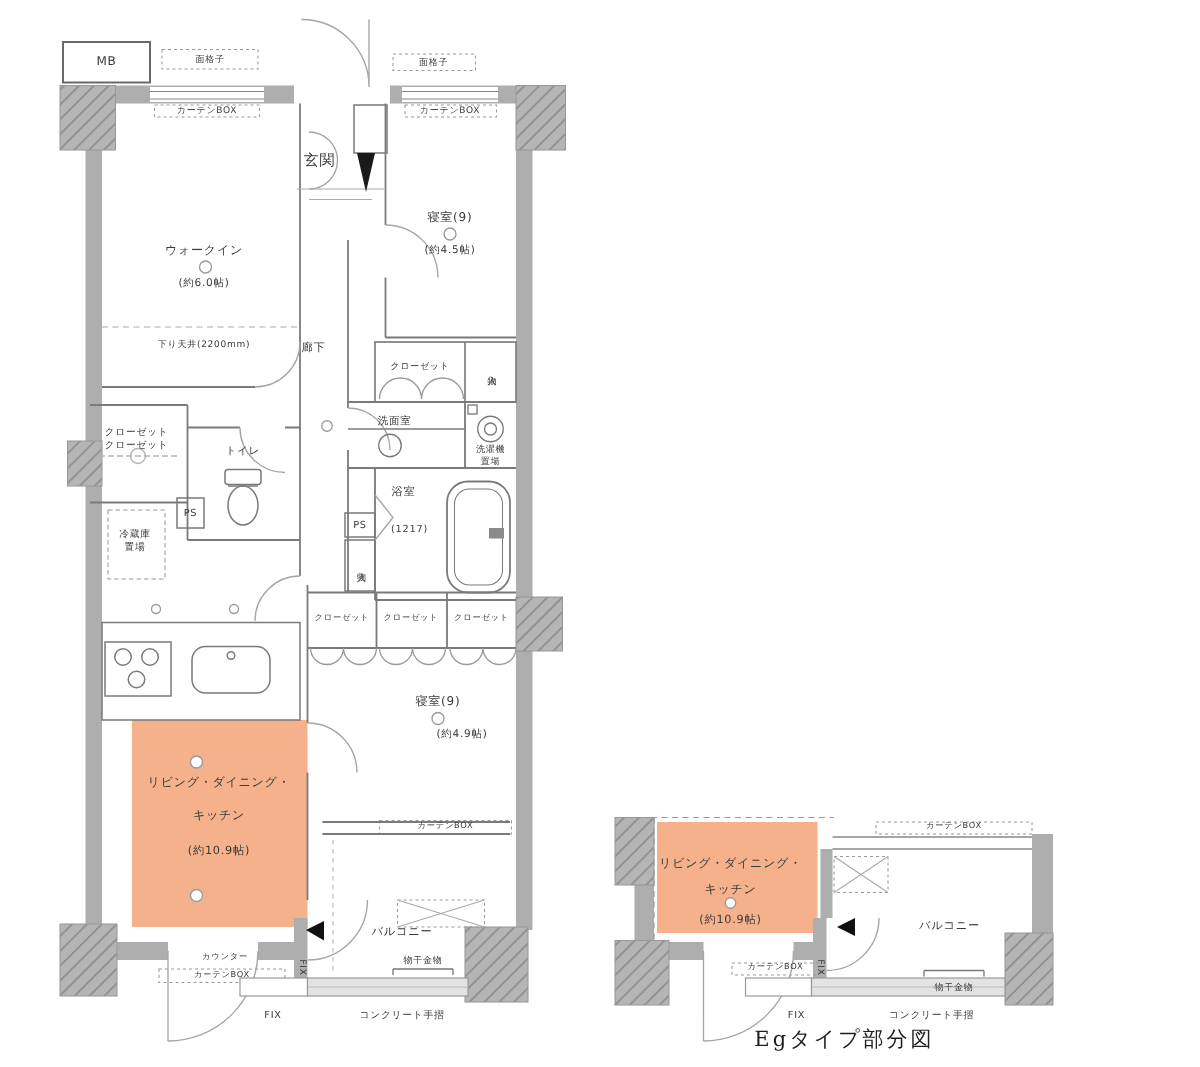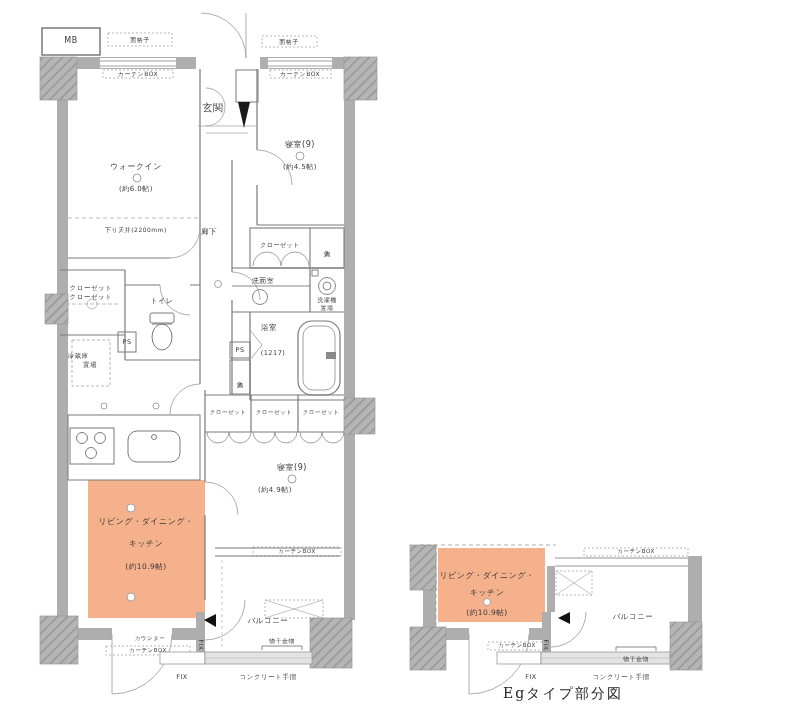--- a/index.html
+++ b/index.html
@@ -264,29 +264,29 @@
   <div class="lbl" style="left:269px;top:328px;font-size:7.5px">浴室</div>
   <div class="lbl" style="left:273px;top:353px;font-size:6.5px">(1217)</div>
 
   <div class="lbl" style="left:162px;top:301px;font-size:7px">トイレ</div>
   <div class="lbl" style="left:127px;top:342px;font-size:6.5px">PS</div>
   <div class="lbl" style="left:240px;top:350px;font-size:6.5px">PS</div>
   <div class="lbl v" style="left:240px;top:377px;font-size:6px">物入</div>
 
   <div class="lbl" style="left:91px;top:288px;font-size:6.5px">クローゼット</div>
   <div class="lbl" style="left:91px;top:297px;font-size:6.5px">クローゼット</div>
-  <div class="lbl" style="left:78px;top:356px;font-size:6.5px">冷蔵庫</div>
+  <div class="lbl" style="left:90px;top:356px;font-size:6.5px">冷蔵庫</div>
   <div class="lbl" style="left:90px;top:365px;font-size:6.5px">置場</div>
 
   <div class="lbl" style="left:146px;top:522px;font-size:8px">リビング・ダイニング・</div>
   <div class="lbl" style="left:146px;top:544px;font-size:8px">キッチン</div>
   <div class="lbl" style="left:146px;top:567px;font-size:7.5px">(約10.9帖)</div>
 
   <div class="lbl" style="left:292px;top:468px;font-size:8px">寝室(9)</div>
-  <div class="lbl" style="left:275px;top:490px;font-size:7px">(約4.9帖)</div>
+  <div class="lbl" style="left:308px;top:490px;font-size:7px">(約4.9帖)</div>
 
   <div class="lbl" style="left:228px;top:413px;font-size:5.5px">クローゼット</div>
   <div class="lbl" style="left:274px;top:413px;font-size:5.5px">クローゼット</div>
   <div class="lbl" style="left:321px;top:413px;font-size:5.5px">クローゼット</div>
   <div class="lbl" style="left:297px;top:552px;font-size:5.5px">カーテンBOX</div>
 
   <div class="lbl" style="left:268px;top:621px;font-size:7.5px">バルコニー</div>
   <div class="lbl" style="left:282px;top:641px;font-size:6px">物干金物</div>
   <div class="lbl" style="left:150px;top:639px;font-size:5.5px">カウンター</div>
   <div class="lbl" style="left:148px;top:651px;font-size:5.5px">カーテンBOX</div>

